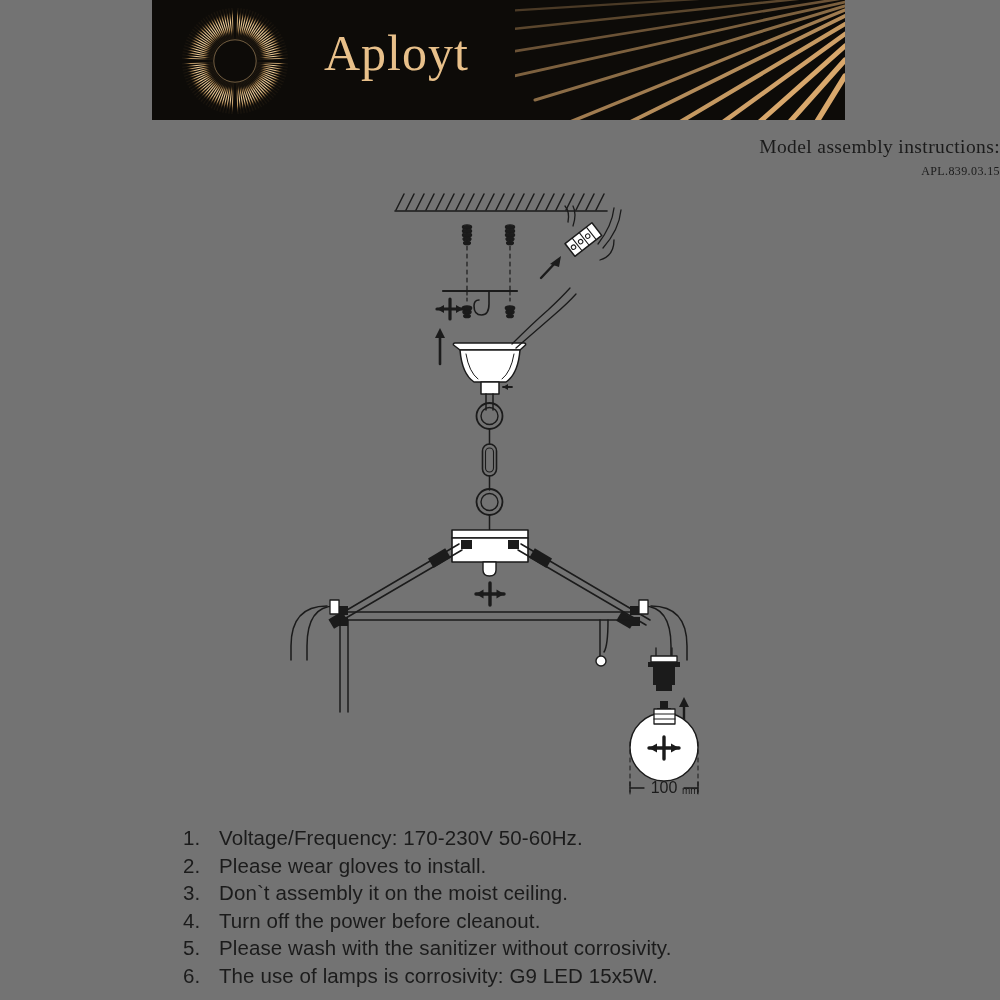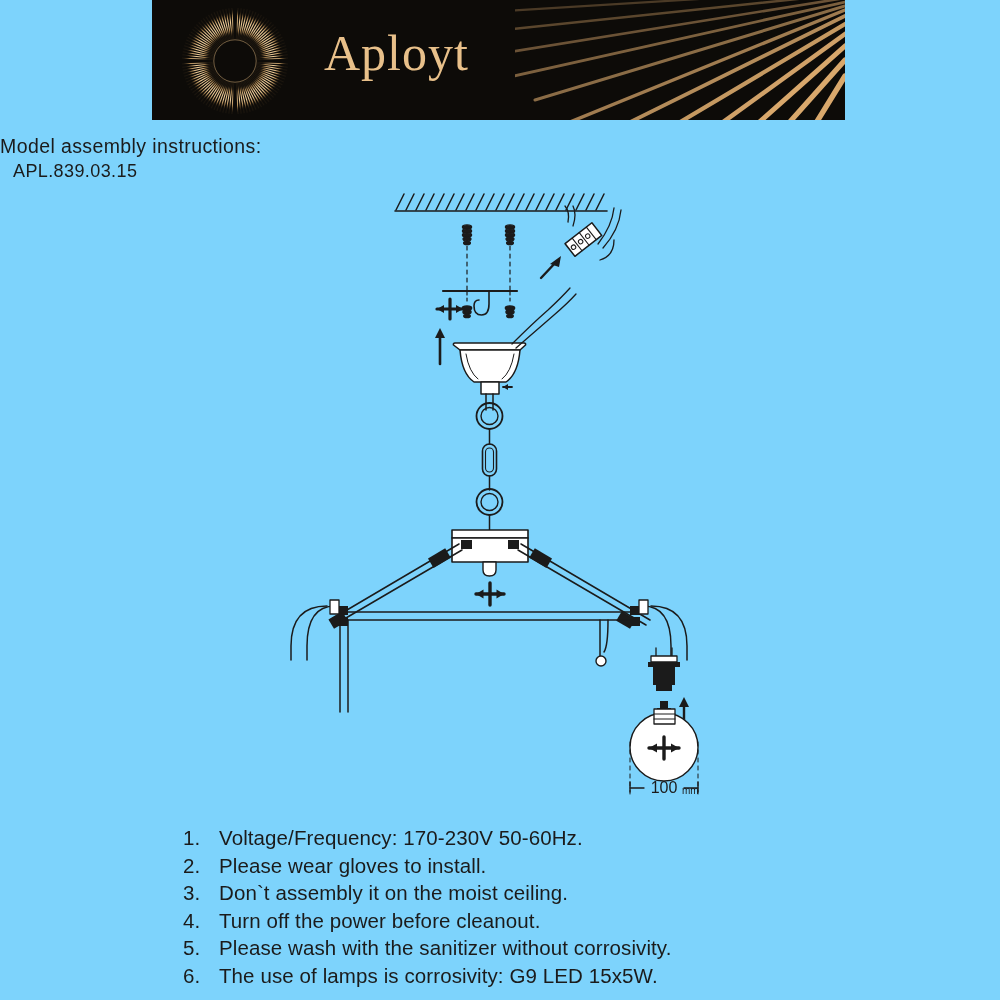--- a/index.html
+++ b/index.html
@@ -4,21 +4,21 @@
 <style>
   html, body {
     margin: 0;
     padding: 0;
     background: #ffffff;
   }
   .page {
     position: relative;
     width: 1000px;
     height: 1000px;
-    background: #7dd3fc;
+    background: #737373;
     font-family: "Liberation Sans", sans-serif;
     overflow: hidden;
   }
 
   
   .header-band {
     position: absolute;
     left: 152px;
     top: 0;
     width: 693px;
@@ -51,30 +51,31 @@
     color: #e8c08a;
     font-weight: 400;
   }
 
   
   .title-block {
     position: absolute;
     left: 0;
     top: 134px;
     width: 1000px;
-    text-align: left;
+    text-align: right;
+    font-family: Liberation Serif, serif;
   }
   .title-line {
     font-size: 19.5px;
     color: #1b1b1b;
     letter-spacing: .4px;
     line-height: 25px;
   }
   .model-line {
-    font-size: 18px;
+    font-size: 12px;
     color: #1b1b1b;
     letter-spacing: .4px;
     line-height: 25px;
     margin-left: 13px;
   }
 
   
   .diagram {
     position: absolute;
     left: 0;

